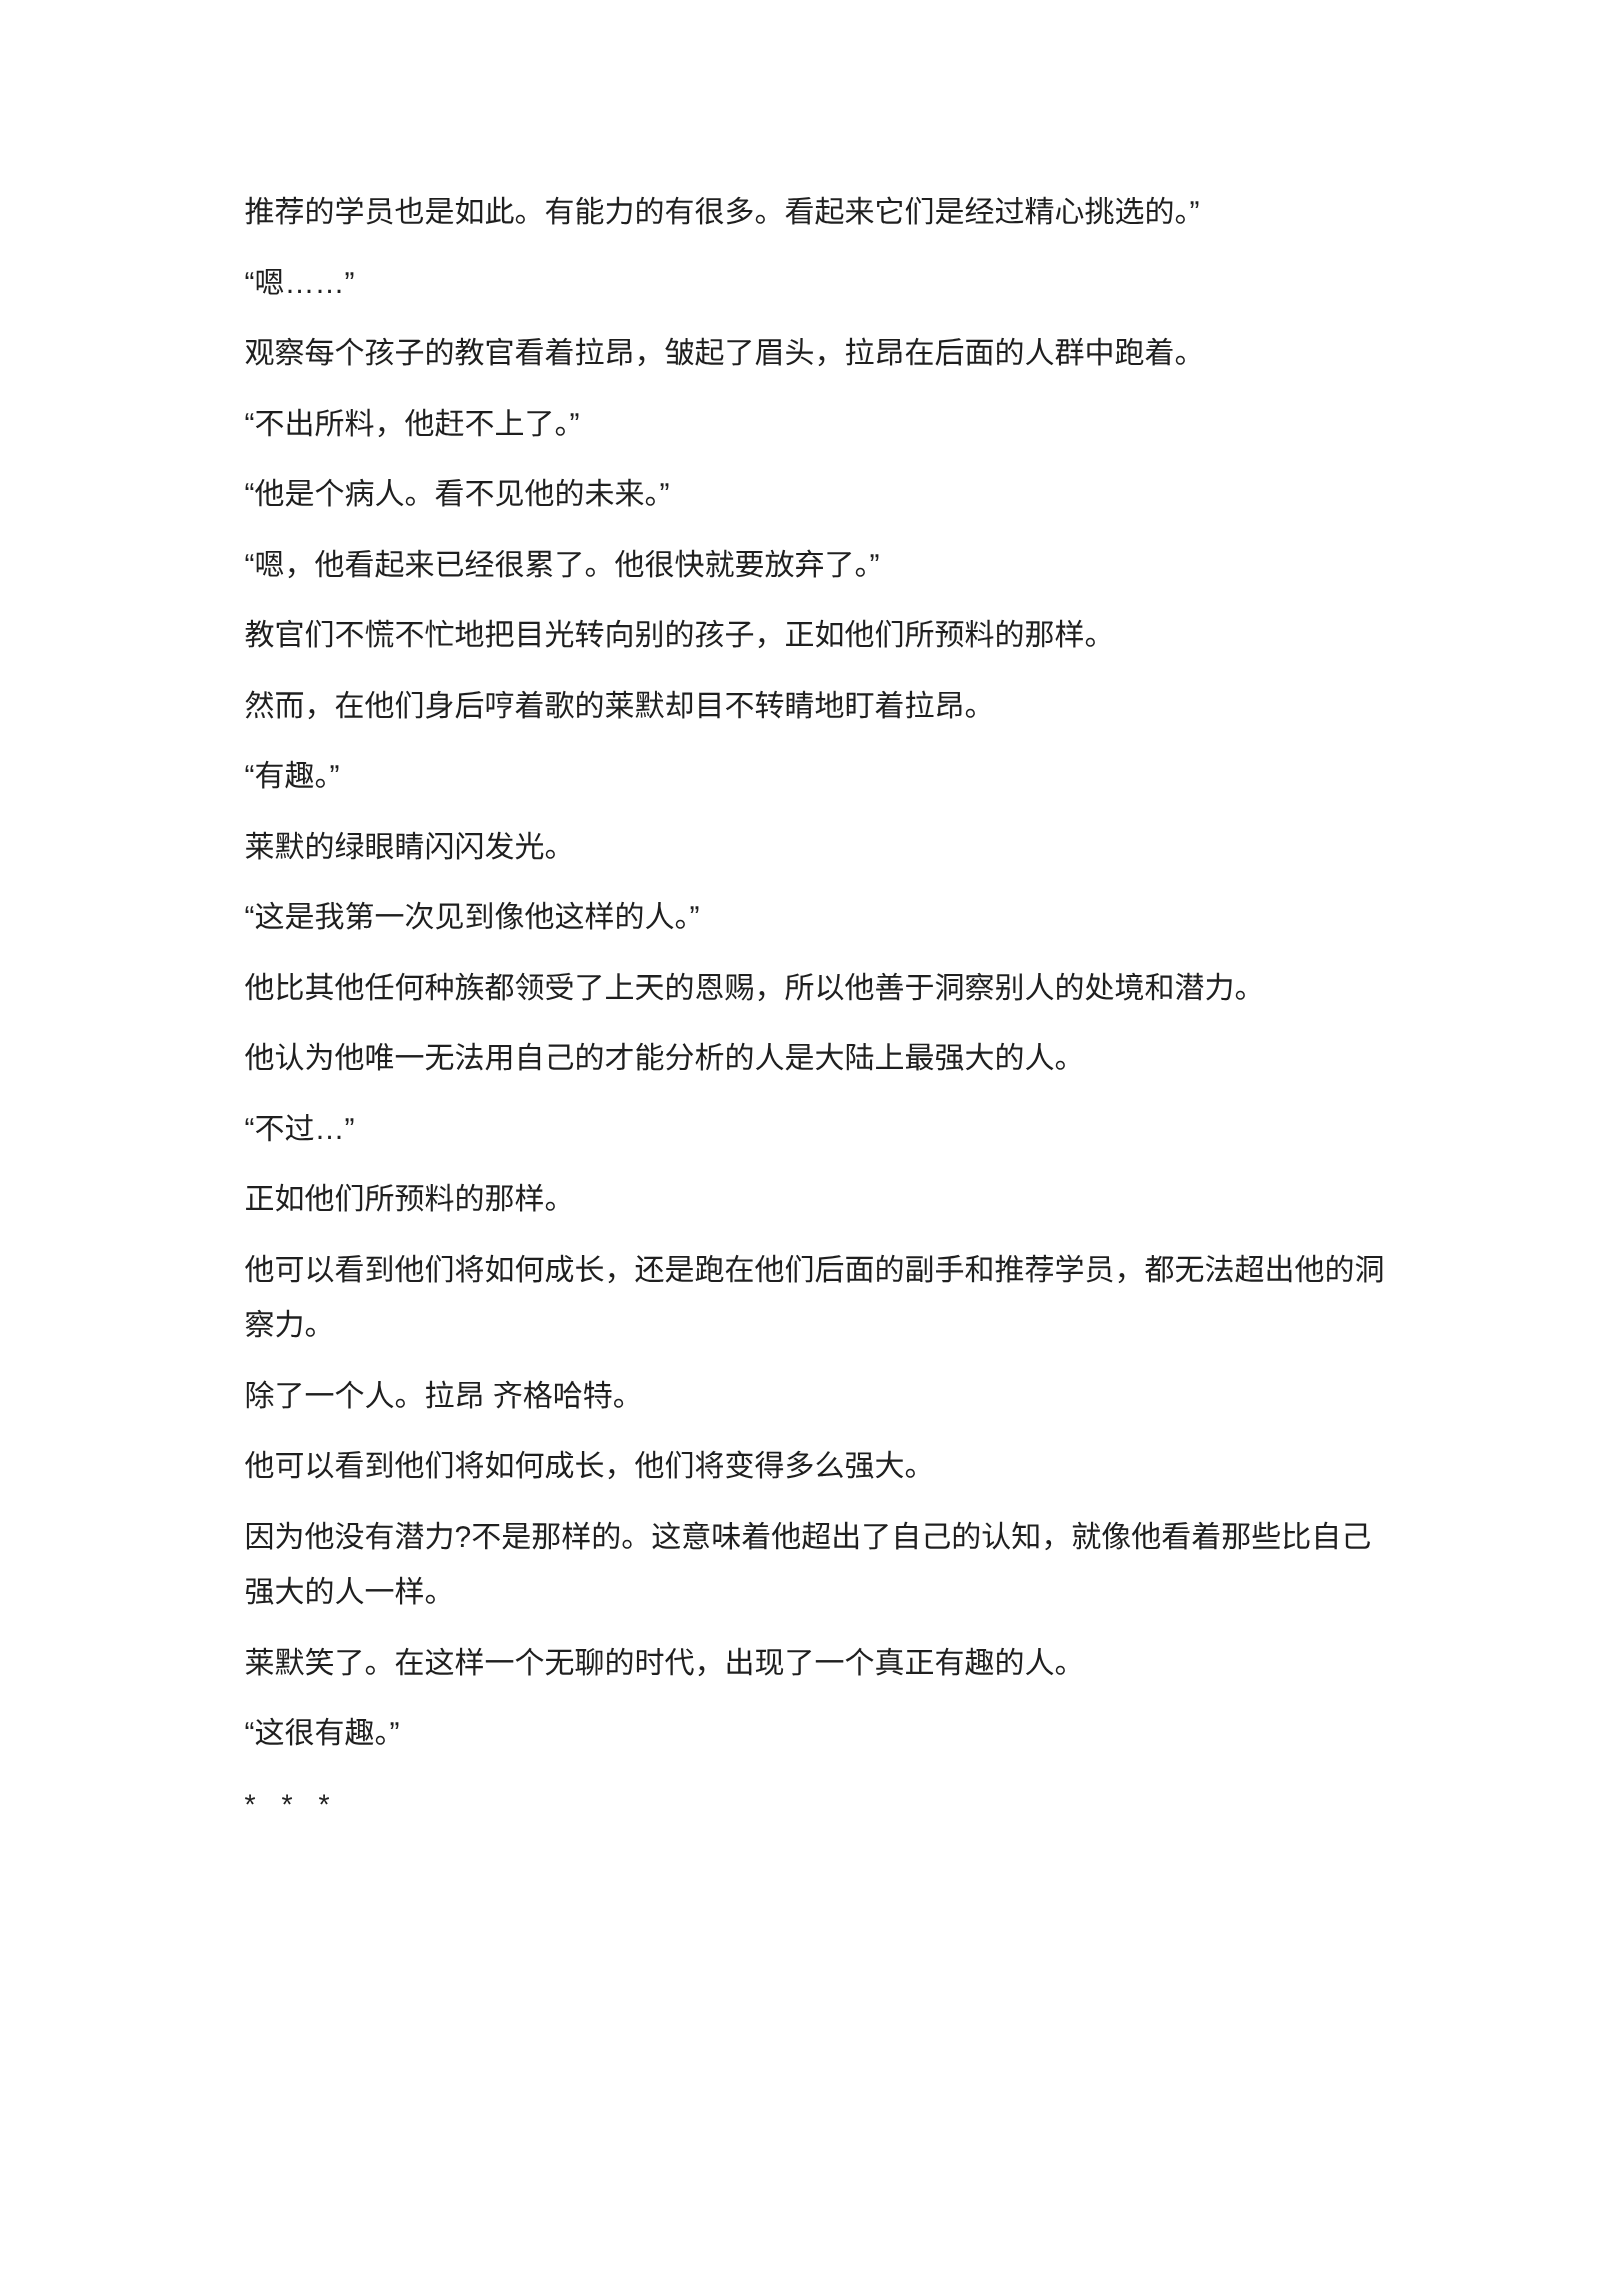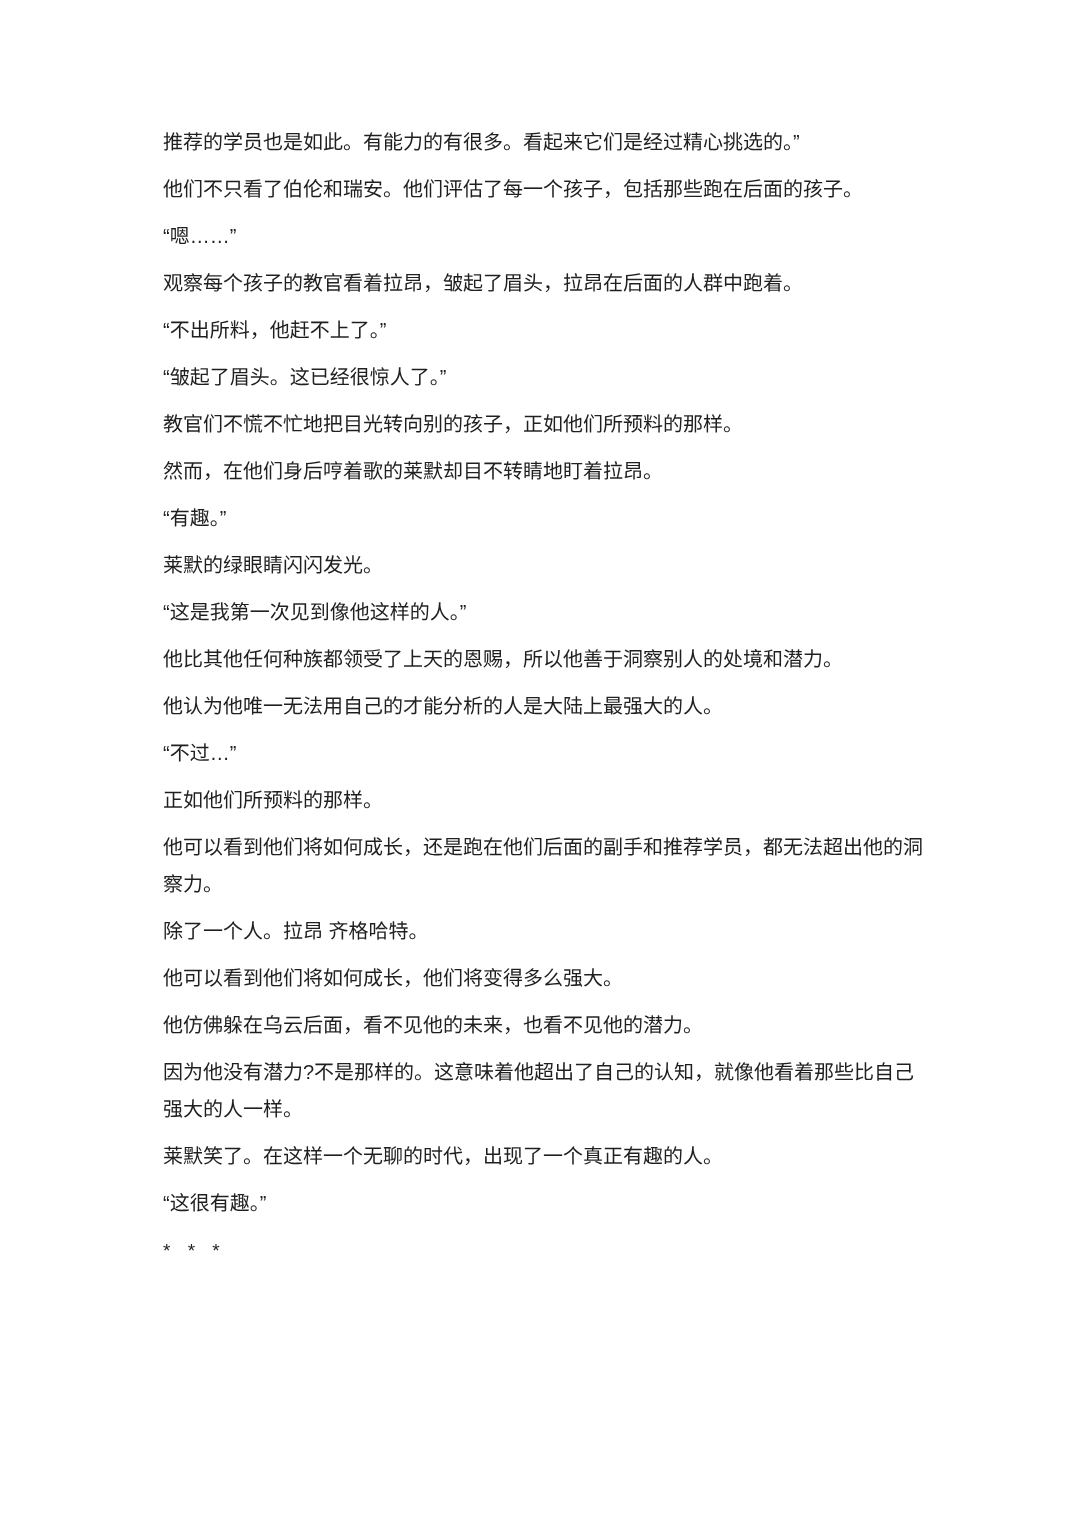--- a/index.html
+++ b/index.html
@@ -33,36 +33,35 @@
     letter-spacing: 6px;
     font-size: 19px;
   }
 </style>
 </head>
 <body>
 
 <div class="page">
   <div class="content">
     <p>推荐的学员也是如此。有能力的有很多。看起来它们是经过精心挑选的。”</p>
-    <p>他们不只看了伯伦和瑞安。他们评估了每一个孩子，包括那些跑在后面的孩子。</p>
     <p>“嗯……”</p>
     <p>观察每个孩子的教官看着拉昂，皱起了眉头，拉昂在后面的人群中跑着。</p>
     <p>“不出所料，他赶不上了。”</p>
-    <p>“皱起了眉头。这已经很惊人了。”</p>
+    <p>“他是个病人。看不见他的未来。”</p>
+    <p>“嗯，他看起来已经很累了。他很快就要放弃了。”</p>
     <p>教官们不慌不忙地把目光转向别的孩子，正如他们所预料的那样。</p>
     <p>然而，在他们身后哼着歌的莱默却目不转睛地盯着拉昂。</p>
     <p>“有趣。”</p>
     <p>莱默的绿眼睛闪闪发光。</p>
     <p>“这是我第一次见到像他这样的人。”</p>
     <p>他比其他任何种族都领受了上天的恩赐，所以他善于洞察别人的处境和潜力。</p>
     <p>他认为他唯一无法用自己的才能分析的人是大陆上最强大的人。</p>
     <p>“不过…”</p>
     <p>正如他们所预料的那样。</p>
     <p>他可以看到他们将如何成长，还是跑在他们后面的副手和推荐学员，都无法超出他的洞察力。</p>
     <p>除了一个人。拉昂 齐格哈特。</p>
     <p>他可以看到他们将如何成长，他们将变得多么强大。</p>
-    <p>他仿佛躲在乌云后面，看不见他的未来，也看不见他的潜力。</p>
     <p>因为他没有潜力?不是那样的。这意味着他超出了自己的认知，就像他看着那些比自己强大的人一样。</p>
     <p>莱默笑了。在这样一个无聊的时代，出现了一个真正有趣的人。</p>
     <p>“这很有趣。”</p>
     <p class="stars">* * *</p>
   </div>
 </div>
 
 </body></html>

